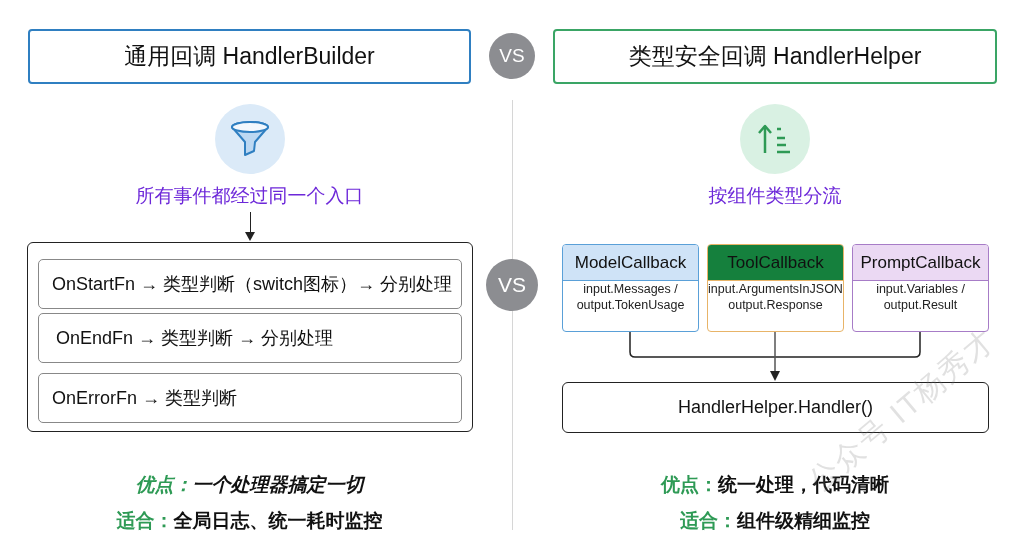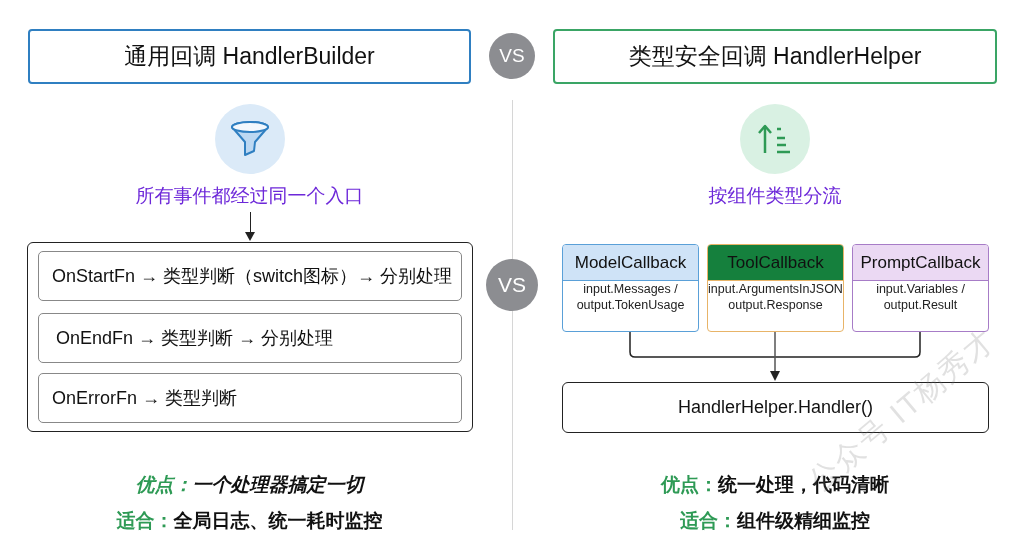--- a/index.html
+++ b/index.html
@@ -94,21 +94,21 @@
     <ellipse cx="22" cy="10" rx="18" ry="5" fill="#e9f3fc" stroke="#2f7fc1" stroke-width="2"></ellipse>
     <path d="M4 10 L17 25 L17 38 L26 34 L27 25 L40 10" fill="#bcd8f2" stroke="#2f7fc1" stroke-width="2" stroke-linejoin="round"></path>
     <ellipse cx="22" cy="10" rx="18" ry="5" fill="#f3f8fd" stroke="#2f7fc1" stroke-width="2"></ellipse>
   </svg>
 </div>
 <div id="left-subhead" class="subhead">所有事件都经过同一个入口</div>
 <div id="left-arrow-line" class="abs"></div>
 <div id="left-arrow-head" class="abs"></div>
 
 <div id="left-container">
-  <div class="row-box" style="top:8px;">
+  <div class="row-box" style="top:16px;">
     <span>OnStartFn  → 类型判断（switch图标）→ 分别处理</span>
   </div>
   <div class="row-box" style="top:70px; padding-left:17px;">
     <span>OnEndFn  → 类型判断 → 分别处理</span>
   </div>
   <div class="row-box" style="top:130px;">
     <span>OnErrorFn → 类型判断</span>
   </div>
 </div>
 

